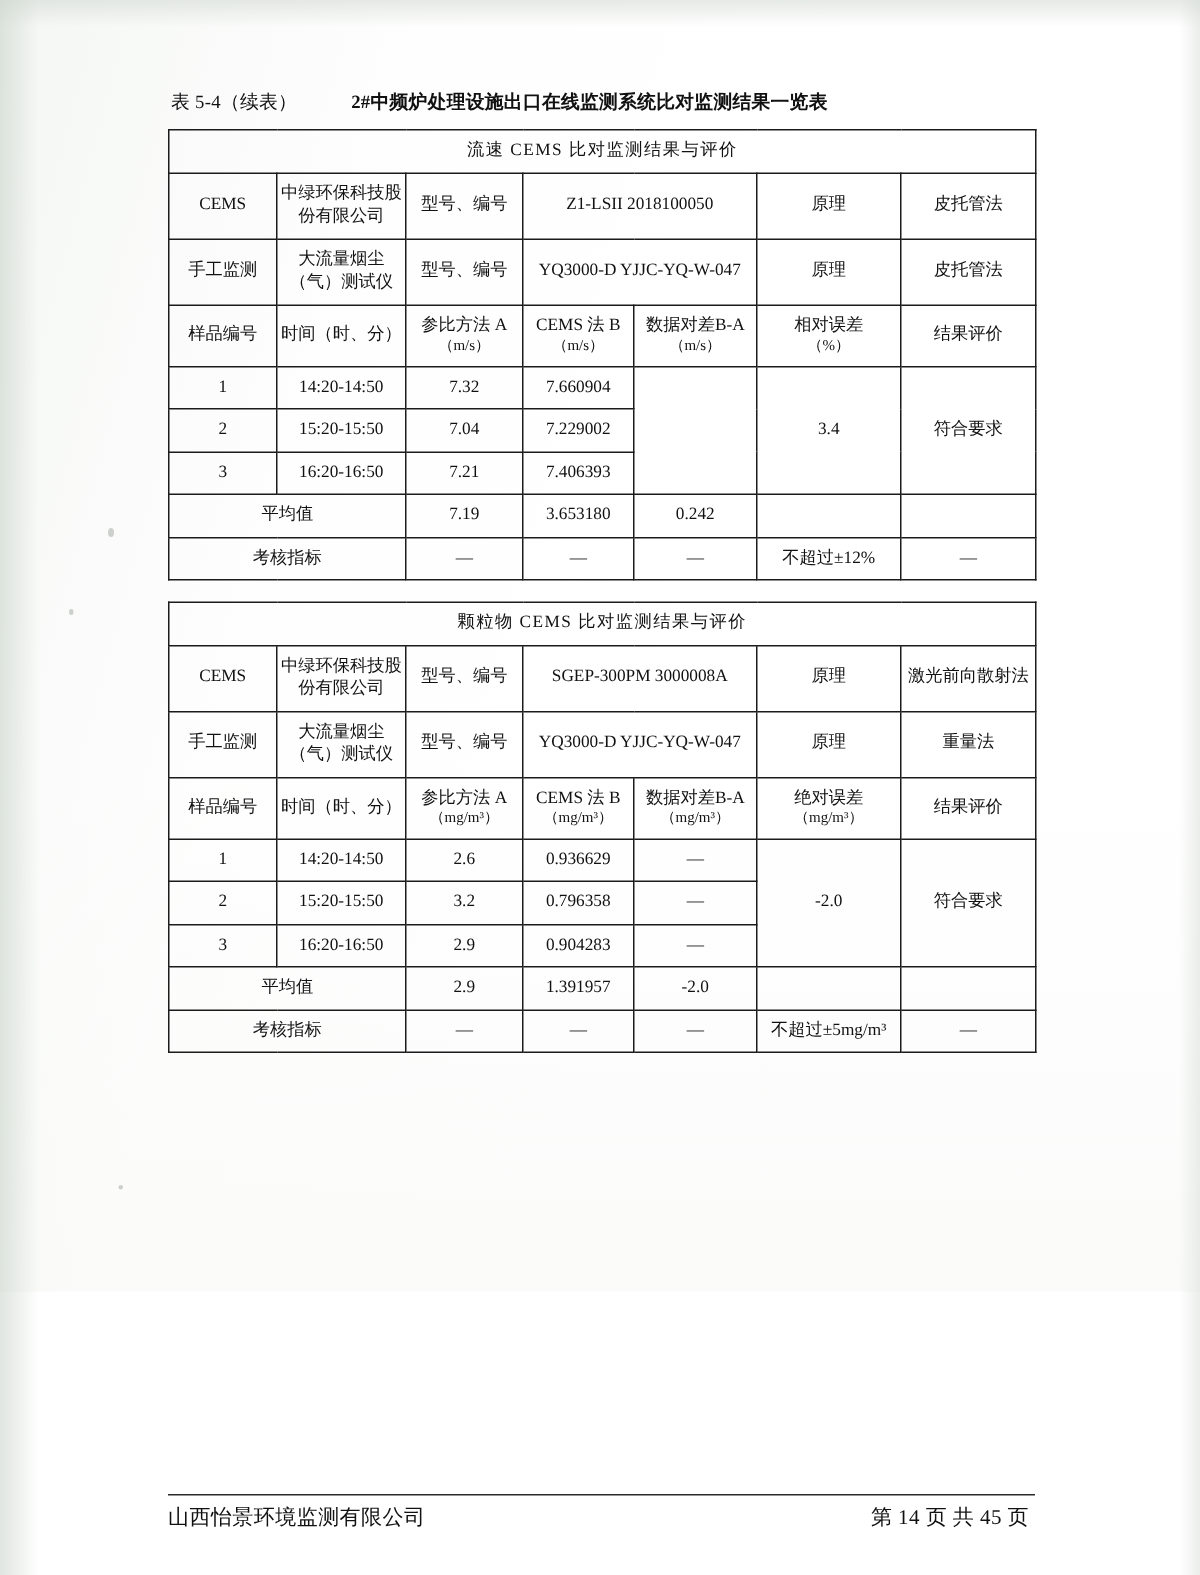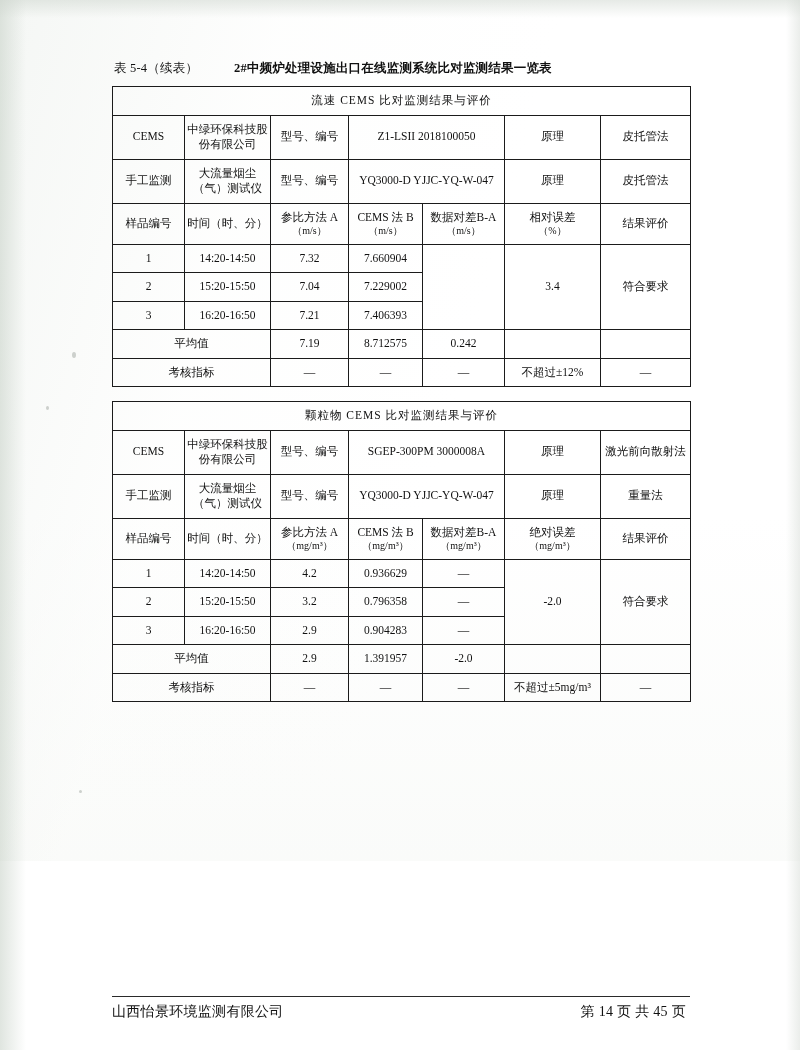--- a/index.html
+++ b/index.html
@@ -209,21 +209,21 @@
         </tr>
         <tr>
           <td>3</td>
           <td>16:20-16:50</td>
           <td>7.21</td>
           <td>7.406393</td>
         </tr>
         <tr>
           <td colspan="2">平均值</td>
           <td>7.19</td>
-          <td>8.712575</td>
+          <td>3.653180</td>
           <td>0.242</td>
           <td></td>
           <td></td>
         </tr>
         <tr>
           <td colspan="2">考核指标</td>
           <td class="dash">—</td>
           <td class="dash">—</td>
           <td class="dash">—</td>
           <td>不超过±12%</td>
@@ -279,21 +279,21 @@
           </td>
           <td>
             <span>绝对误差</span>
             <span class="unit">（mg/m³）</span>
           </td>
           <td>结果评价</td>
         </tr>
         <tr>
           <td>1</td>
           <td>14:20-14:50</td>
-          <td>4.2</td>
+          <td>2.6</td>
           <td>0.936629</td>
           <td class="dash">—</td>
           <td rowspan="3">-2.0</td>
           <td rowspan="3">符合要求</td>
         </tr>
         <tr>
           <td>2</td>
           <td>15:20-15:50</td>
           <td>3.2</td>
           <td>0.796358</td>

